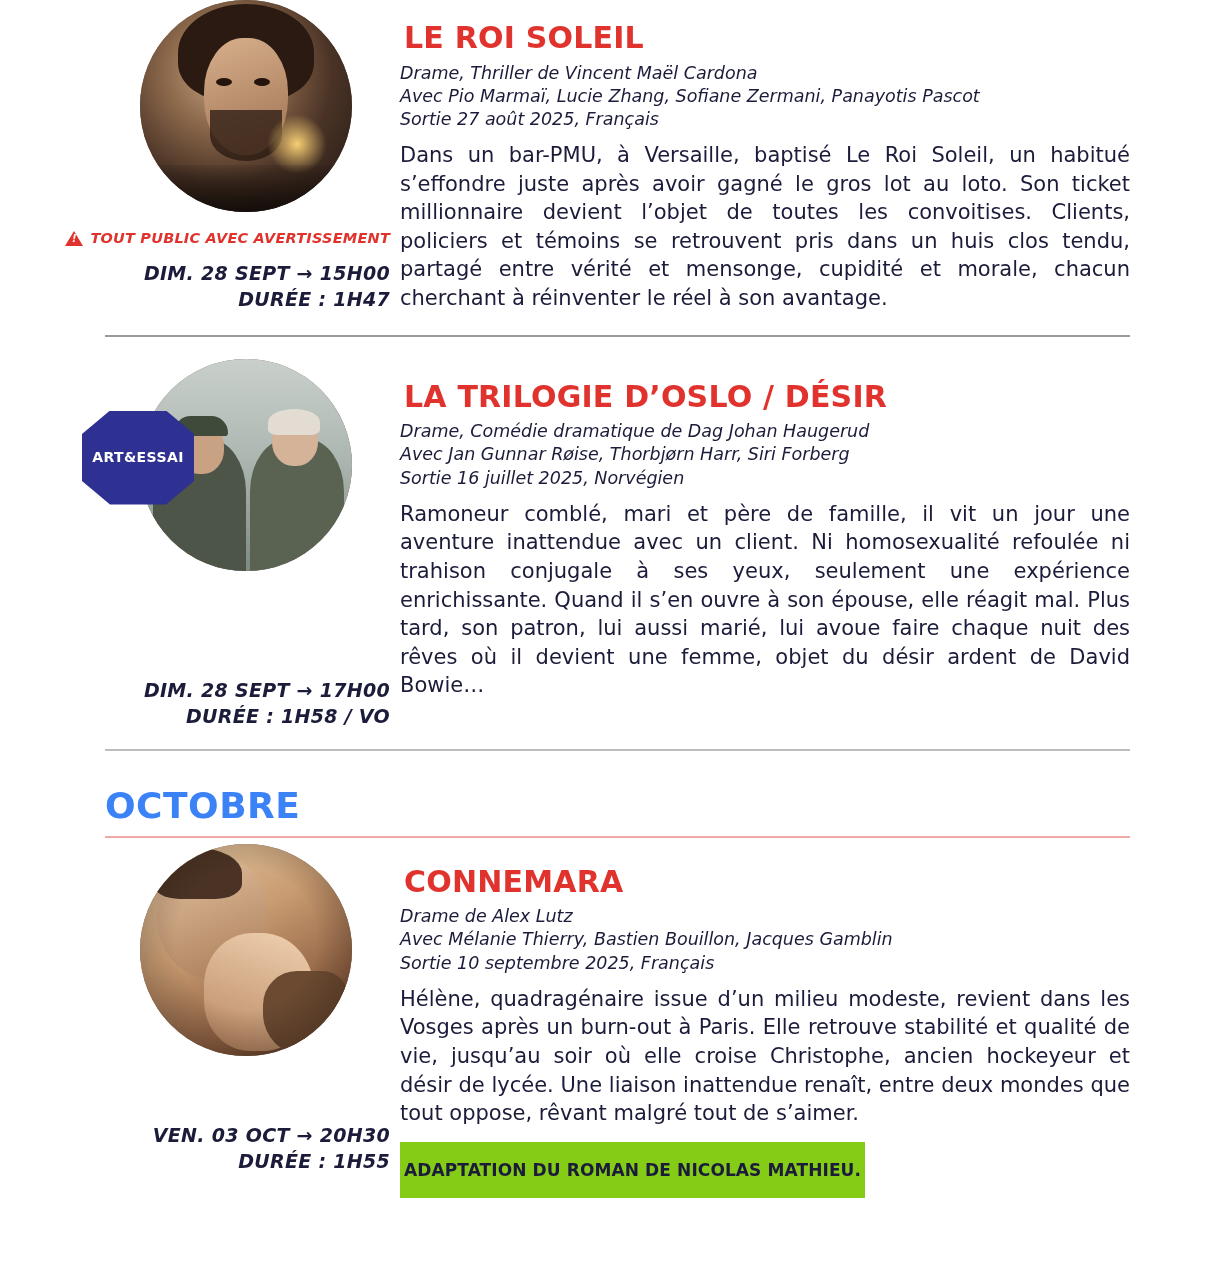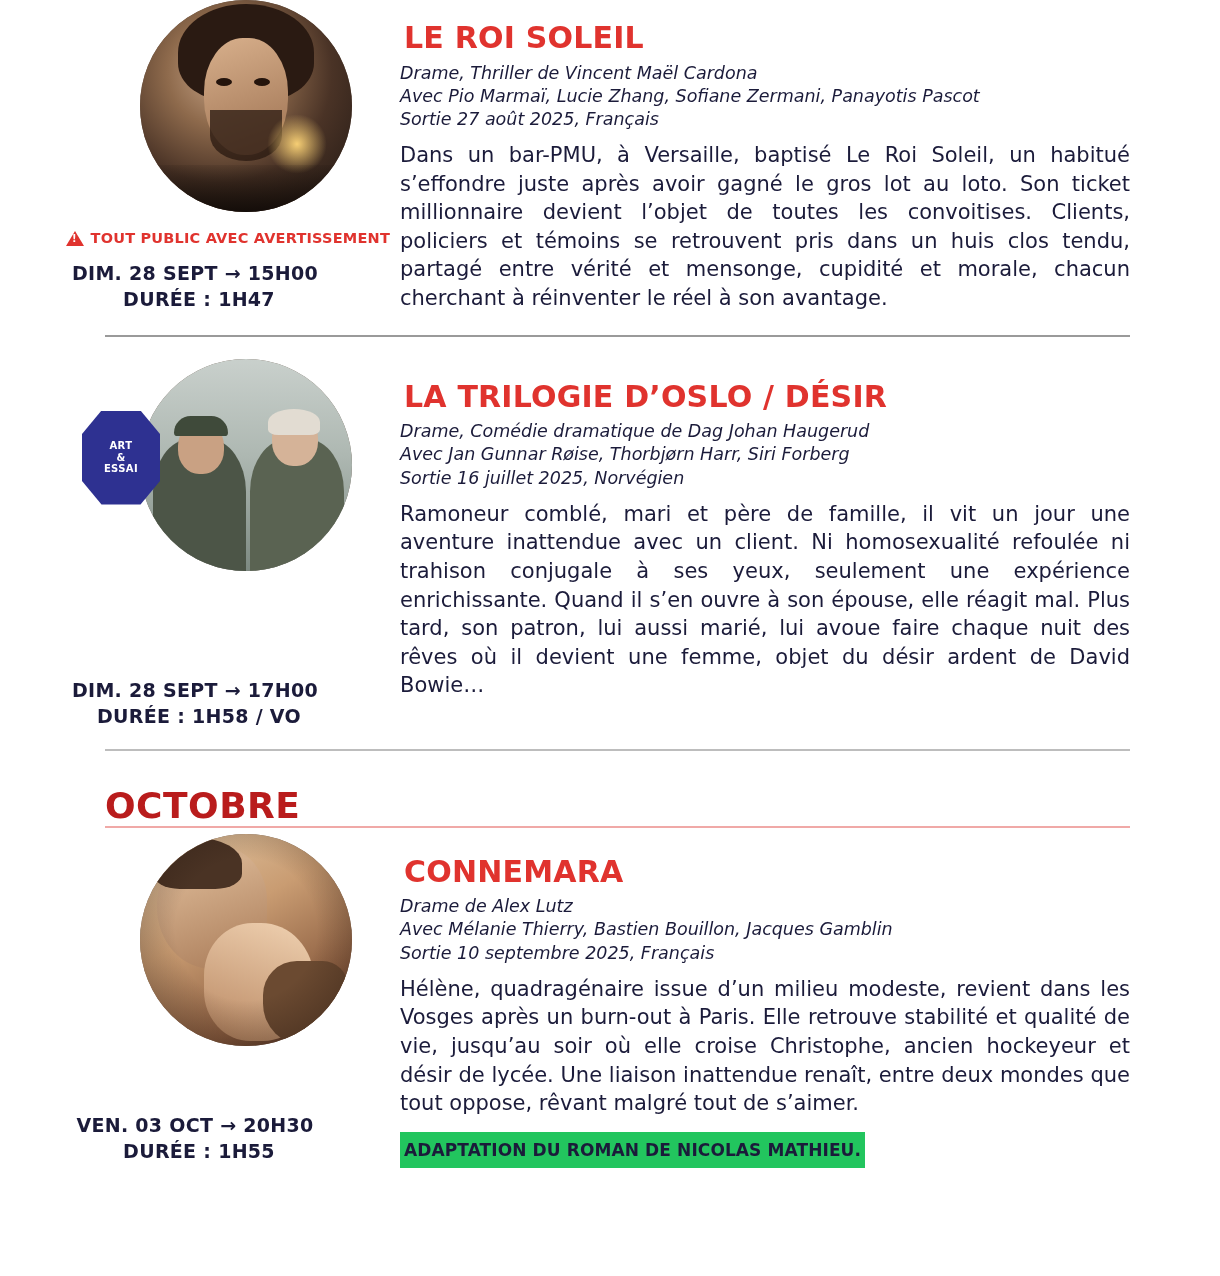--- a/index.html
+++ b/index.html
@@ -174,41 +174,41 @@
     position: absolute;
     inset: 0;
     background: radial-gradient(circle at 50% 45%, rgba(0,0,0,0) 45%, rgba(30,16,10,.55) 100%);
   }
 
   
   .badge-art {
     position: absolute;
     left: -58px;
     top: 52px;
-    width: 78px;
+    width: 112px;
     height: 94px;
     background: #2e3191;
     color: #ffffff;
     display: flex;
-    flex-direction: column;
     align-items: center;
     justify-content: center;
-    font-size: 10px;
+    font-size: 14px;
     font-weight: 700;
     line-height: 1.18;
     letter-spacing: .4px;
     clip-path: polygon(25% 0%, 75% 0%, 100% 25%, 100% 75%, 75% 100%, 25% 100%, 0% 75%, 0% 25%);
   }
 
   
   .left-meta {
     width: 100%;
-    text-align: center;
+    text-align: right;
     padding-right: 10px;
     box-sizing: border-box;
+    font-style: italic;
   }
   .warning {
     display: flex;
     align-items: center;
     justify-content: flex-end;
     gap: 7px;
     color: #e0332e;
     font-size: 14.5px;
     font-weight: 700;
     letter-spacing: .2px;
@@ -270,48 +270,48 @@
   }
   .synopsis {
     font-size: 21px;
     line-height: 1.36;
     color: #1b1b3a;
     text-align: justify;
     margin: 0;
   }
   .note-highlight {
     display: inline-block;
-    background: #22c55e;
+    background: #84cc16;
     color: #1b1b3a;
     font-size: 17px;
     font-weight: 700;
-    padding: 8px 4px;
+    padding: 18px 4px;
     margin-top: 14px;
     letter-spacing: .1px;
   }
 
   .divider {
     height: 2px;
     background: #9a9a9a;
     margin: 22px 90px 22px 105px;
   }
   .divider.thin {
     background: #bdbdbd;
   }
 
   
   .month-block {
     margin: 34px 90px 6px 105px;
   }
   .month-title {
-    color: #b91c1c;
+    color: #3b82f6;
     font-size: 36px;
     font-weight: 700;
     letter-spacing: .5px;
-    margin: 0 0 0 0;
+    margin: 0 0 10px 0;
   }
   .month-rule {
     height: 2px;
     background: #f0a9a7;
   }
 </style>
 </head>
 <body>
 
 <div class="page">

